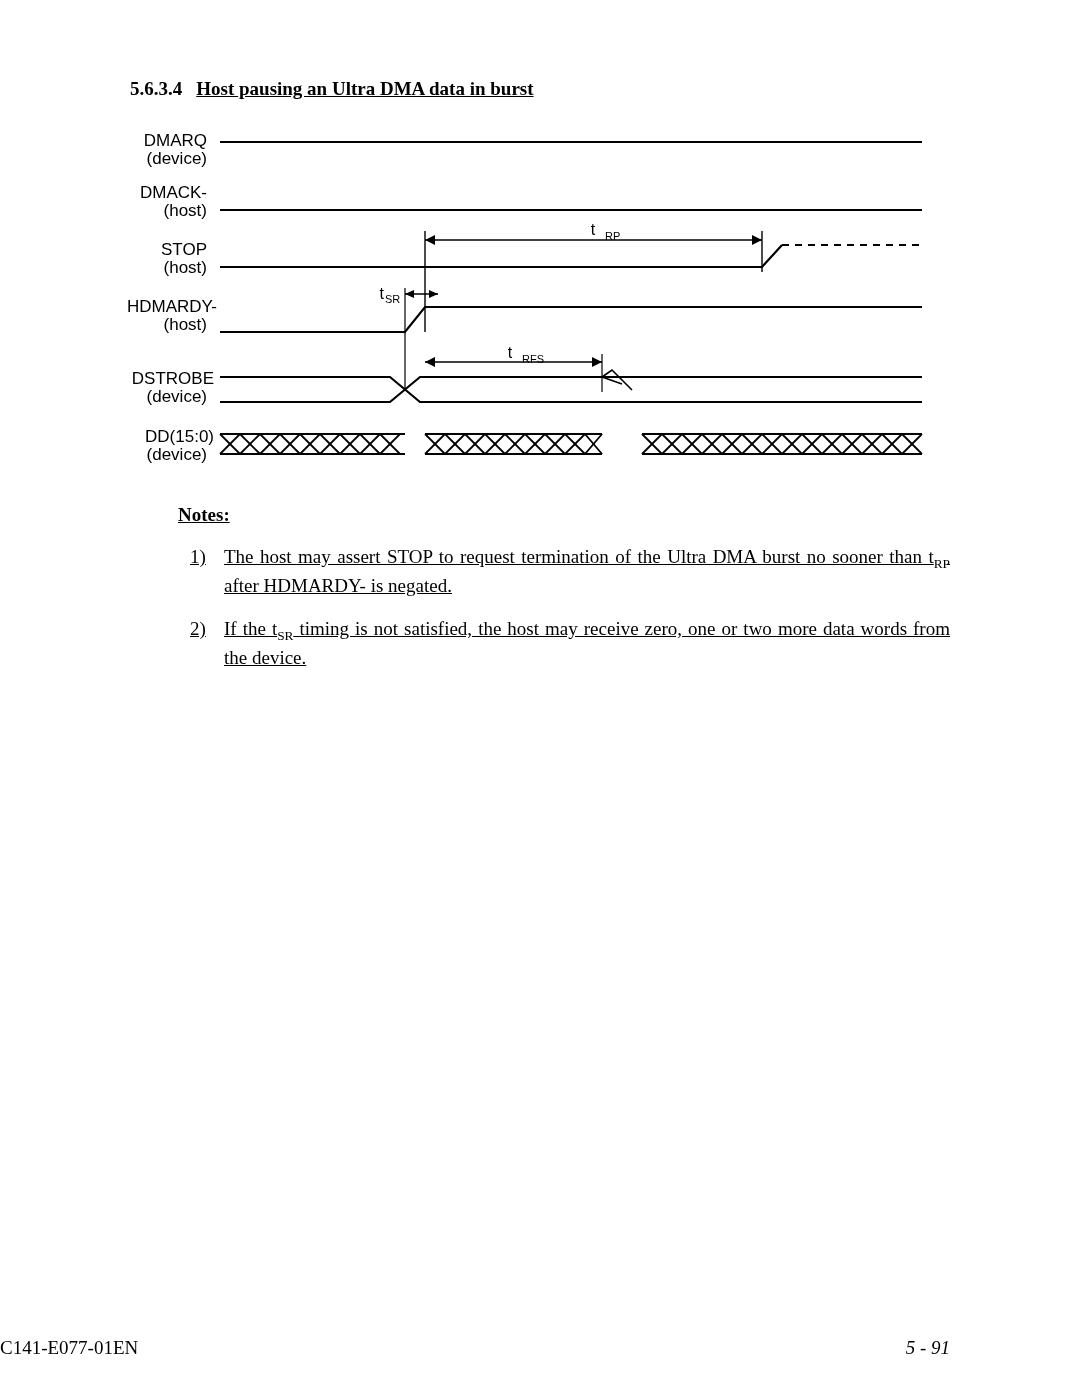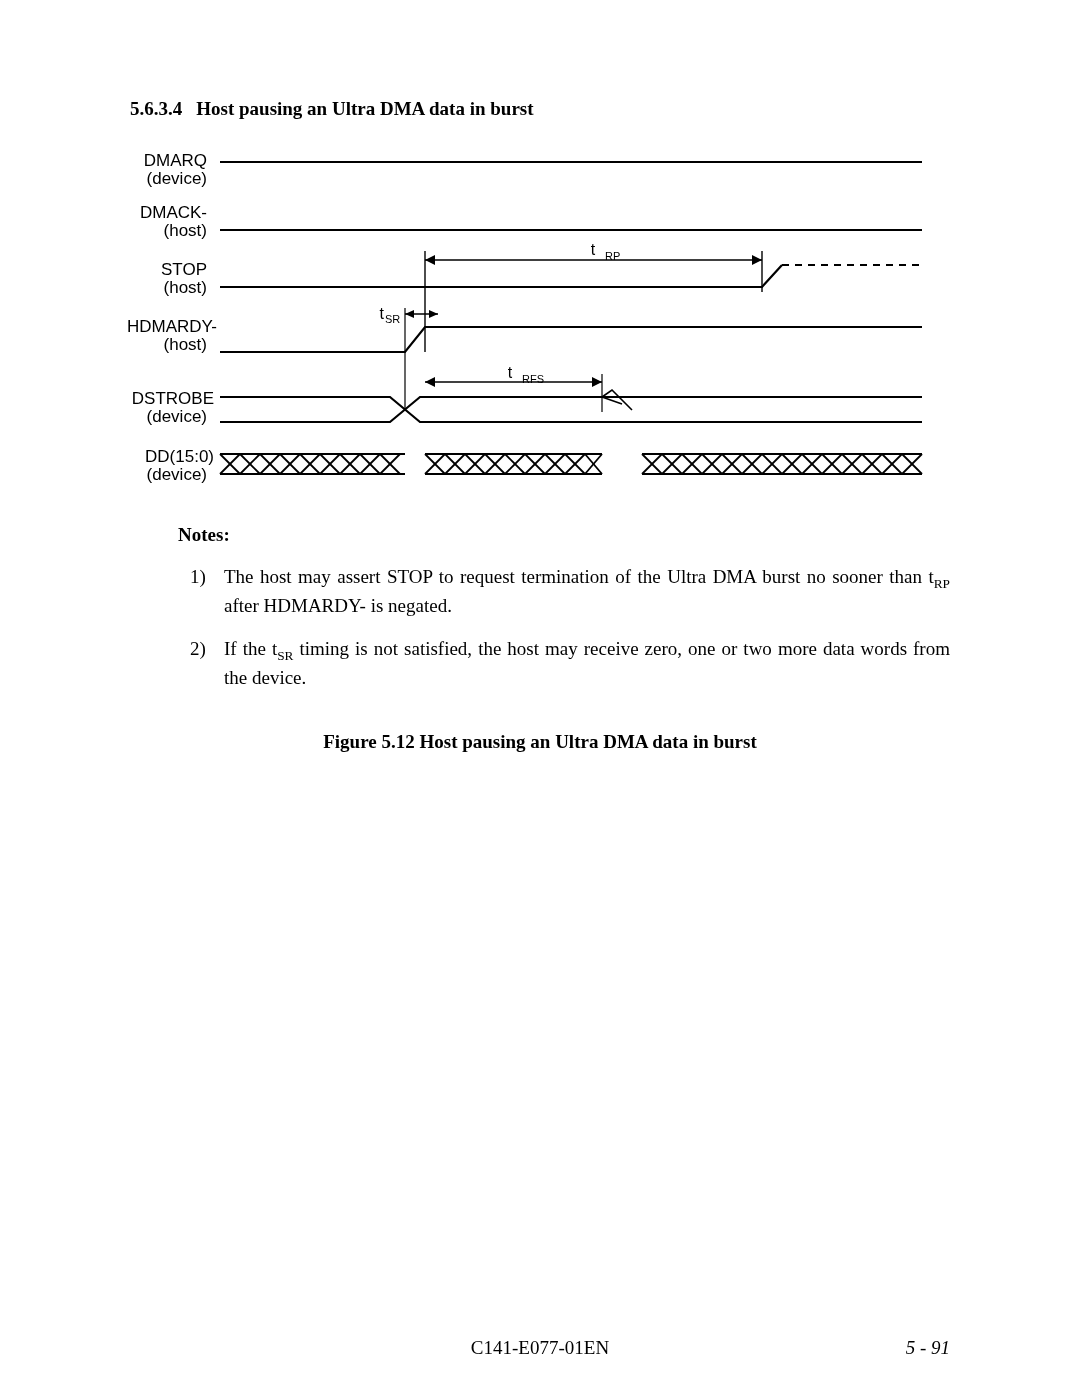--- a/index.html
+++ b/index.html
@@ -7,21 +7,22 @@
     padding: 0;
     background: #fff;
     font-family: "Times New Roman", Times, serif;
     color: #000;
     width: 1080px;
     height: 1397px;
     position: relative;
     font-size: 19px;
   }
   .page {
-    padding: 98px 130px 0 130px;
+    padding: 78px 130px 0 130px;
+    text-decoration: underline;
   }
   .section-heading {
     font-weight: bold;
     font-size: 19px;
     margin-bottom: 22px;
   }
   .section-heading .num {
     display: inline-block;
     margin-right: 14px;
   }
@@ -69,21 +70,20 @@
     position: absolute;
     bottom: 60px;
     left: 0;
     width: 1080px;
     font-size: 19px;
   }
   .footer .docid {
     position: absolute;
     left: 0;
     width: 1080px;
-    text-align: center;
   }
   .footer .pagenum {
     position: absolute;
     right: 130px;
     font-style: italic;
   }
   sub { font-size: 70%; }
   svg text { font-family: Arial, Helvetica, sans-serif; }
 </style>
 </head>
@@ -248,19 +248,18 @@
     <li>
       <span class="n">1)</span>
       <span class="t">The host may assert STOP to request termination of the Ultra DMA burst no sooner than t<sub>RP</sub> after HDMARDY- is negated.</span>
     </li>
     <li>
       <span class="n">2)</span>
       <span class="t">If the t<sub>SR</sub> timing is not satisfied, the host may receive zero, one or two more data words from the device.</span>
     </li>
   </ul>
 
-  <div class="fig-caption">Figure 5.12   Host pausing an Ultra DMA data in burst</div>
 </div>
 
 <div class="footer">
   <span class="docid">C141-E077-01EN</span>
   <span class="pagenum">5 - 91</span>
 </div>
 
 </body></html>

